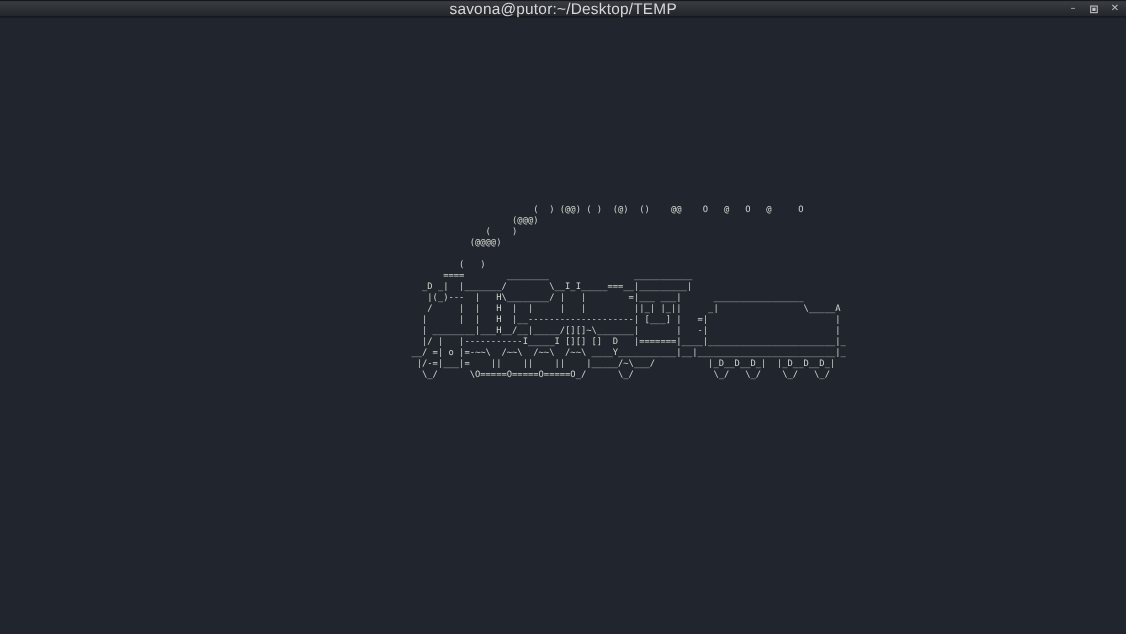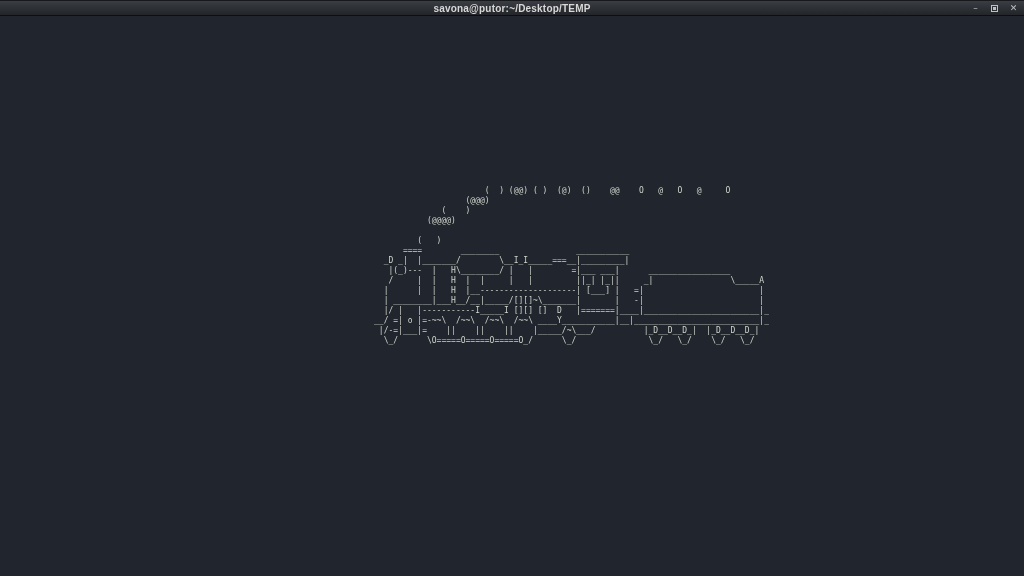--- a/index.html
+++ b/index.html
@@ -25,22 +25,22 @@
     background: linear-gradient(to bottom, #3a3d43 0%, #2c2f34 55%, #232529 100%);
     border-top: 1px solid #16181b;
     border-bottom: 1px solid #0d0e10;
     box-shadow: 0 1px 3px rgba(0,0,0,0.45);
     display: flex;
     align-items: center;
     justify-content: center;
   }
   .titlebar .title {
     color: #d8d8d8;
-    font-size: 10px;
-    font-weight: bold;
+    font-size: 14px;
+    font-weight: normal;
     letter-spacing: 0.2px;
     white-space: nowrap;
   }
   .controls {
     position: absolute;
     right: 5px;
     top: 0;
     height: 14px;
     display: flex;
     align-items: center;

